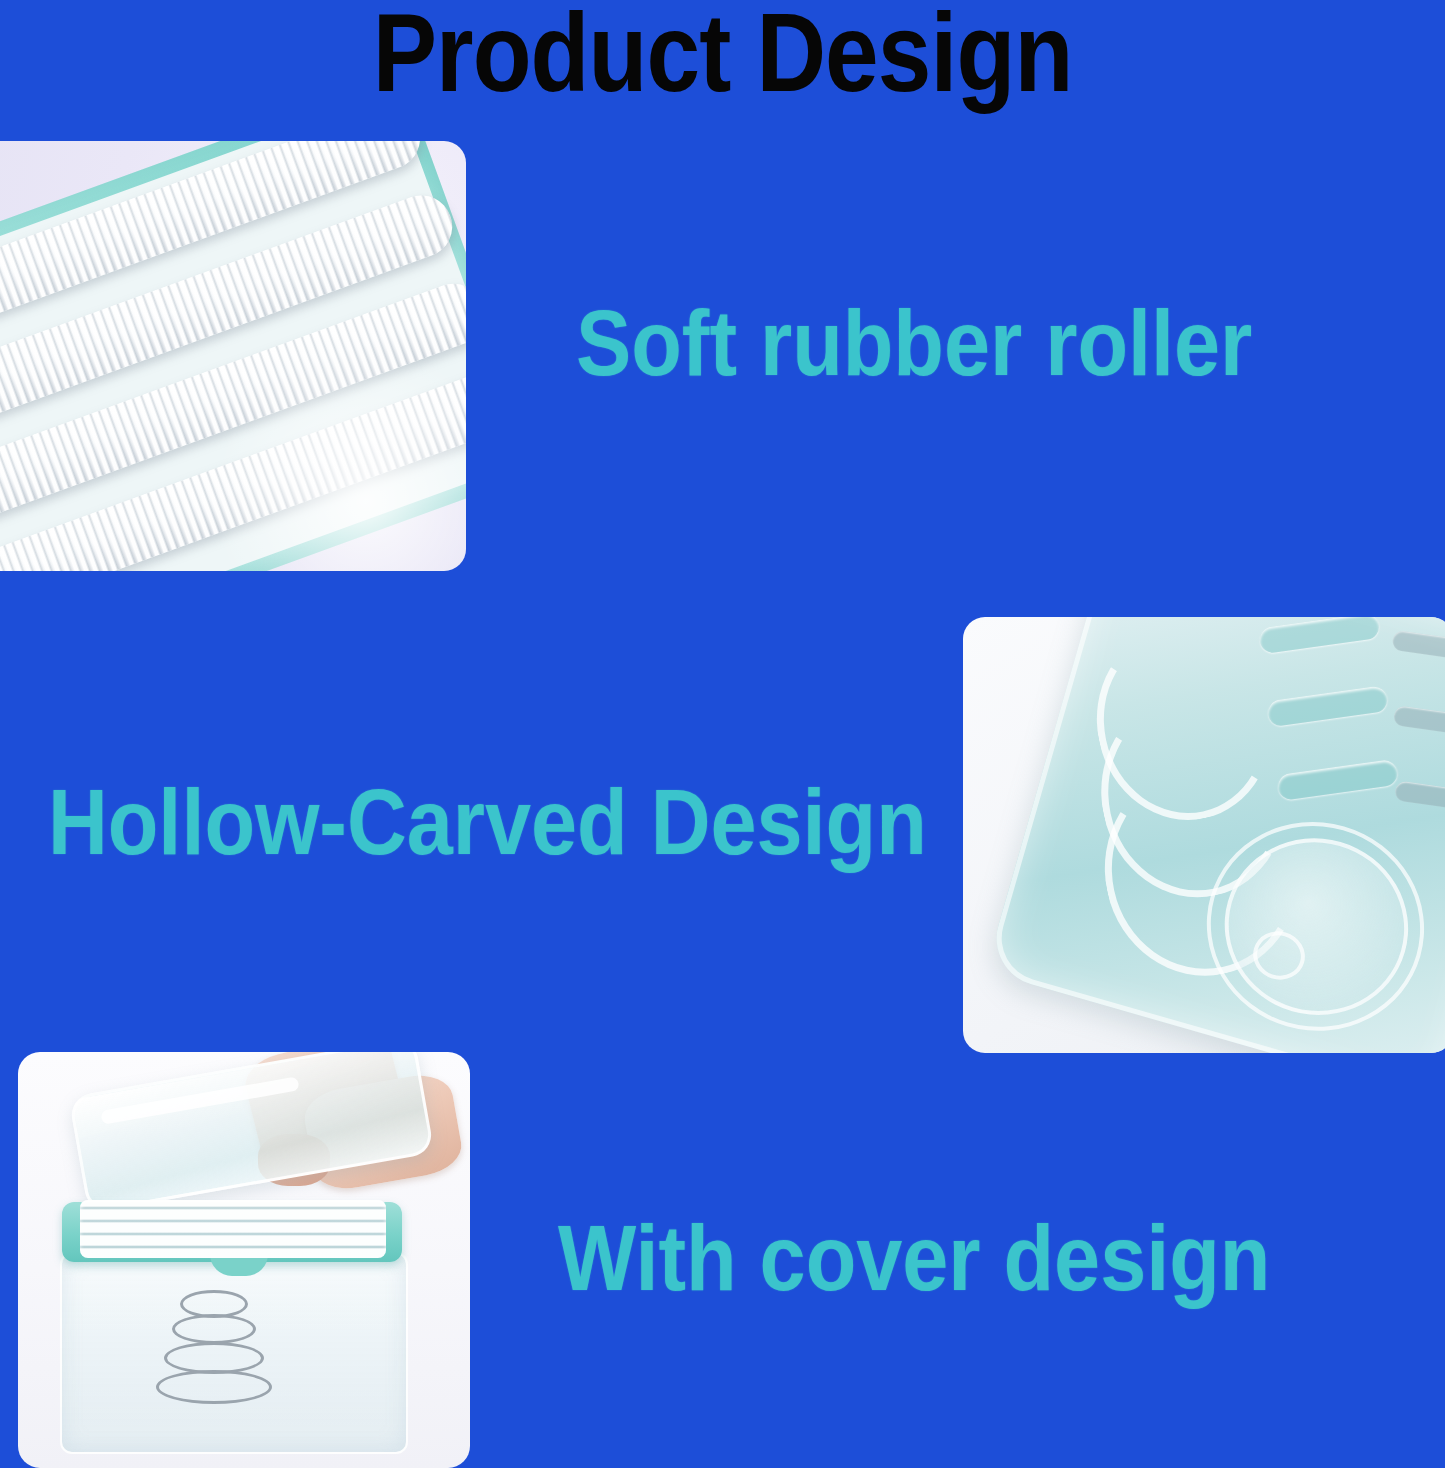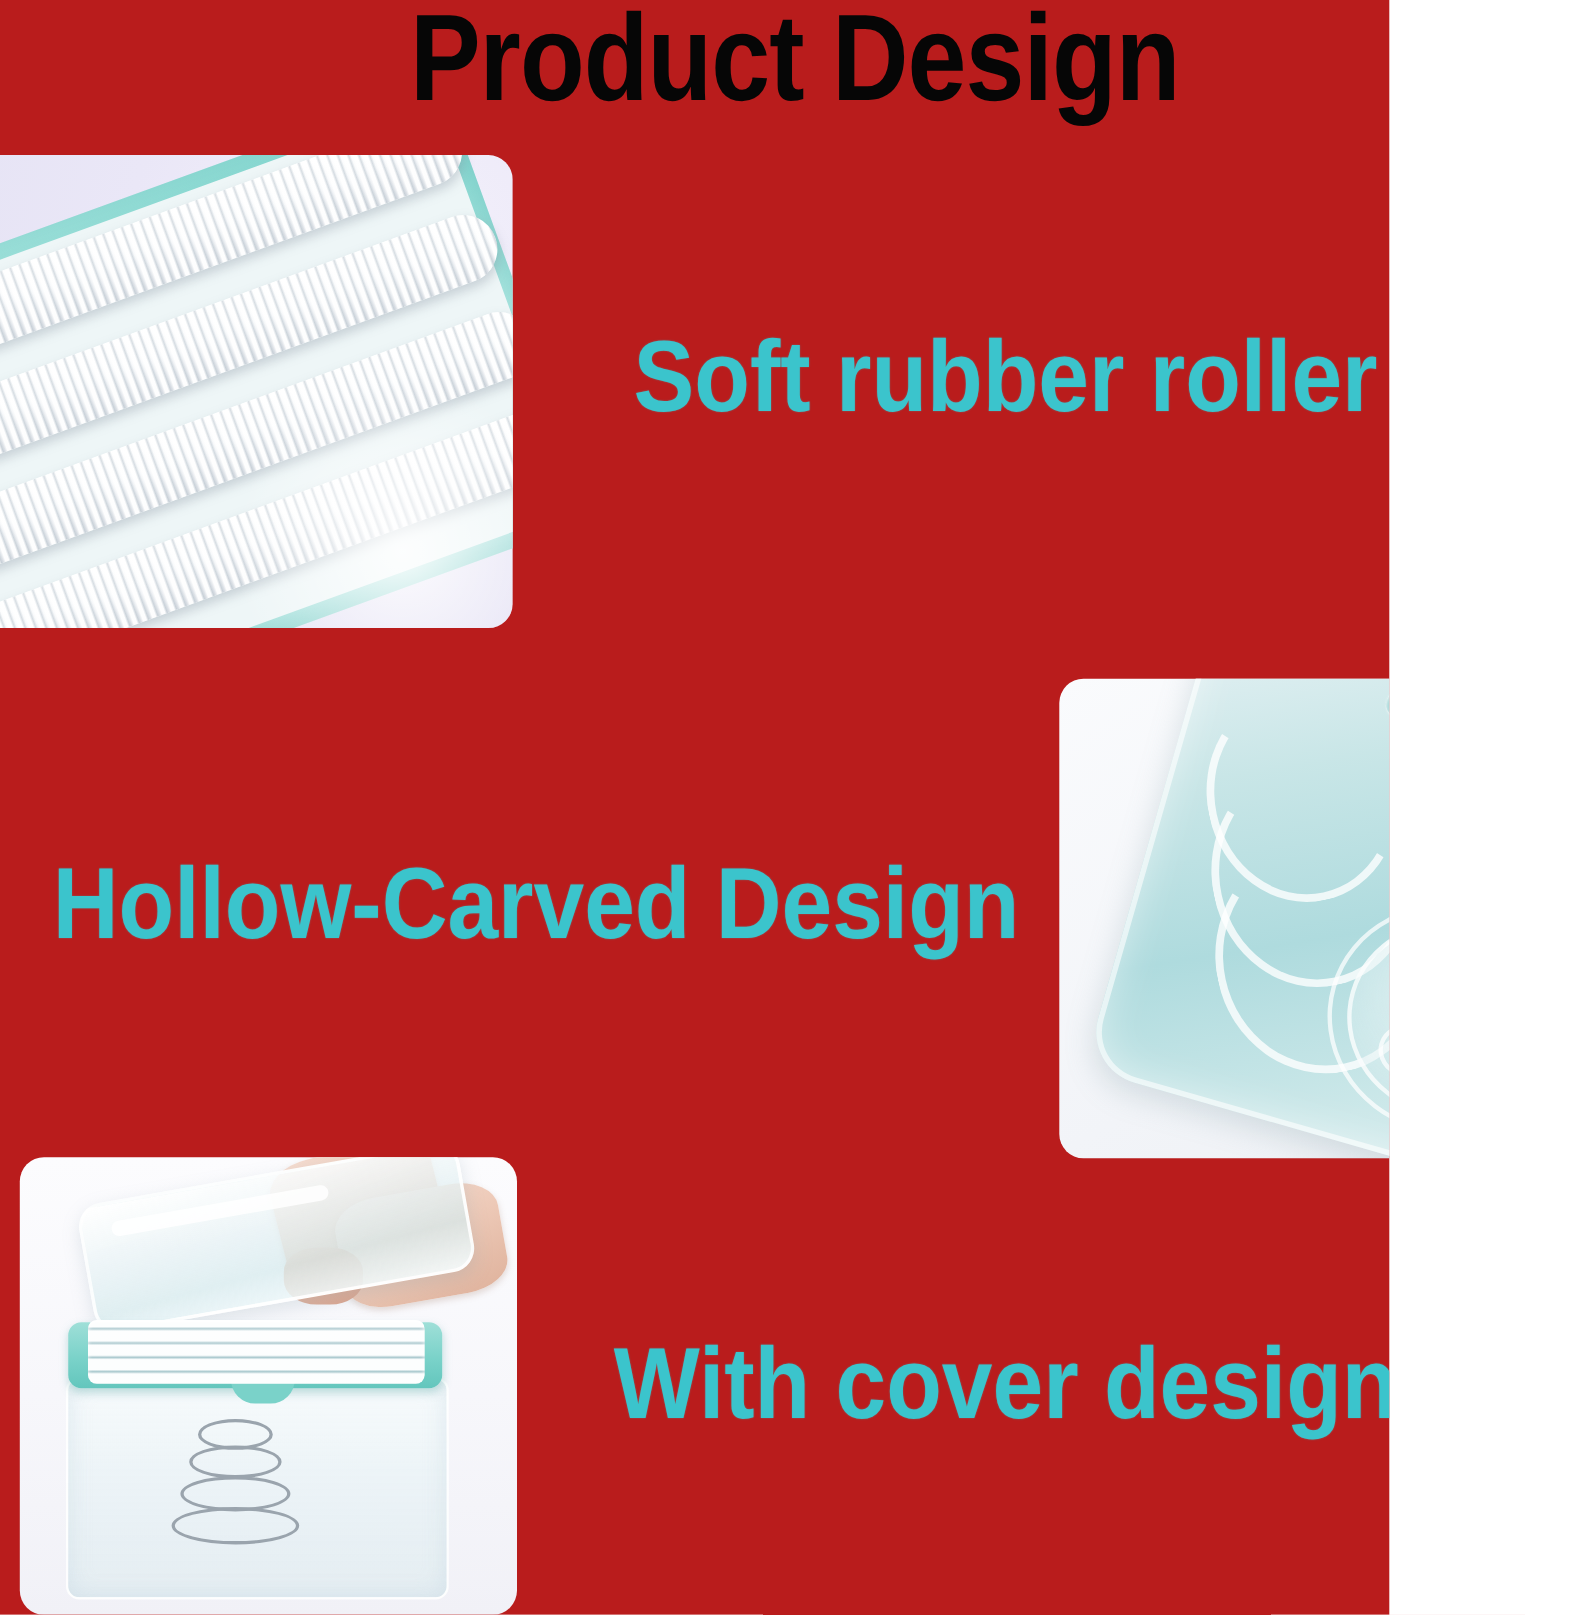--- a/index.html
+++ b/index.html
@@ -6,23 +6,23 @@
   html, body {
     margin: 0;
     padding: 0;
     background: #ffffff;
   }
   body {
     font-family: "Liberation Sans", sans-serif;
   }
   #page {
     position: relative;
-    width: 1263px;
+    width: 1445px;
     height: 1468px;
-    background: #b91c1c;
+    background: #1d4ed8;
     overflow: hidden;
   }
 
   
   #title {
     position: absolute;
     left: 0;
     top: -6px;
     width: 1445px;
     text-align: center;

